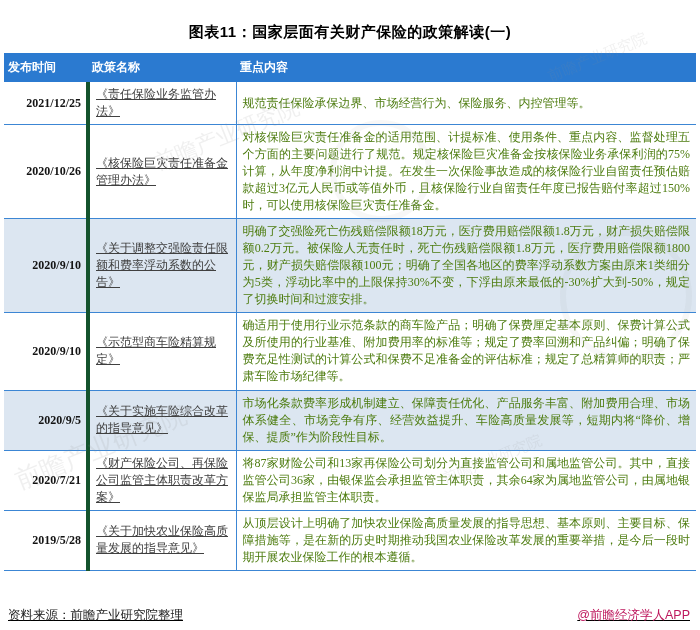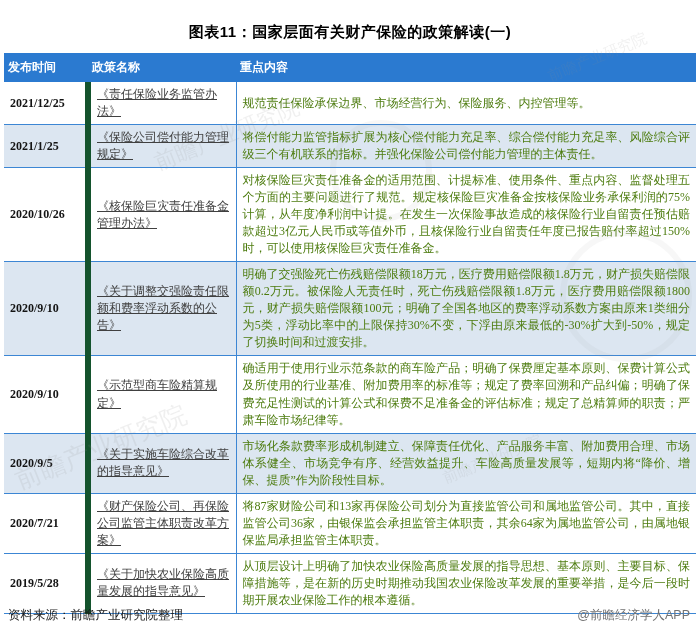--- a/index.html
+++ b/index.html
@@ -18,35 +18,36 @@
     background:#2b7ad0;color:#ffffff;font-size:12px;font-weight:bold;
     padding:6px 4px;text-align:left;border:none;
   }
   table.policy td{
     font-family:"Liberation Serif",serif;
     font-size:12px;line-height:1.42;color:#4d7c0f;
     padding:4px 6px;vertical-align:middle;
     border-bottom:1px solid #3c86d4;
   }
   table.policy td.date{
-    text-align:left;white-space:nowrap;color:#141414;font-weight:bold;
-    border-right:6px solid #14532d;padding-right:5px;
+    text-align:right;white-space:nowrap;color:#141414;font-weight:bold;
+    border-right:4px solid #14532d;padding-right:5px;
   }
   table.policy td.policy{
     border-right:1px solid #3c86d4;color:#404040;text-decoration:underline;
   }
   table.policy td.content{text-align:justify;}
   table.policy tr.alt{background:#dce6f1;}
   .footer{
     position:absolute;left:8px;right:10px;bottom:6px;
     display:flex;justify-content:space-between;align-items:center;
     font-size:12.5px;
+    text-decoration:underline;
   }
   .source{color:#1a1a1a;}
-  .credit{color:#737373;}
+  .credit{color:#be185d;}
   
   .wm{
     position:absolute;color:#8d8d8d;opacity:.13;font-size:22px;
     transform:rotate(-22deg);white-space:nowrap;pointer-events:none;z-index:5;
   }
   .wm.small{font-size:15px;opacity:.12;}
   .wm-circle{
     position:absolute;border:6px solid #9a9a9a;border-radius:50%;
     opacity:.08;pointer-events:none;z-index:5;
   }
@@ -77,25 +78,20 @@
         <th>政策名称</th>
         <th>重点内容</th>
       </tr>
     </thead>
     <tbody>
         <tr>
           <td class="date">2021/12/25</td>
           <td class="policy">《责任保险业务监管办法》</td>
           <td class="content">规范责任保险承保边界、市场经营行为、保险服务、内控管理等。</td>
         </tr>
-        <tr class="alt">
-          <td class="date">2021/1/25</td>
-          <td class="policy">《保险公司偿付能力管理规定》</td>
-          <td class="content">将偿付能力监管指标扩展为核心偿付能力充足率、综合偿付能力充足率、风险综合评级三个有机联系的指标。并强化保险公司偿付能力管理的主体责任。</td>
-        </tr>
         <tr>
           <td class="date">2020/10/26</td>
           <td class="policy">《核保险巨灾责任准备金管理办法》</td>
           <td class="content">对核保险巨灾责任准备金的适用范围、计提标准、使用条件、重点内容、监督处理五个方面的主要问题进行了规范。规定核保险巨灾准备金按核保险业务承保利润的75%计算，从年度净利润中计提。在发生一次保险事故造成的核保险行业自留责任预估赔款超过3亿元人民币或等值外币，且核保险行业自留责任年度已报告赔付率超过150%时，可以使用核保险巨灾责任准备金。</td>
         </tr>
         <tr class="alt">
           <td class="date">2020/9/10</td>
           <td class="policy">《关于调整交强险责任限额和费率浮动系数的公告》</td>
           <td class="content">明确了交强险死亡伤残赔偿限额18万元，医疗费用赔偿限额1.8万元，财产损失赔偿限额0.2万元。被保险人无责任时，死亡伤残赔偿限额1.8万元，医疗费用赔偿限额1800元，财产损失赔偿限额100元；明确了全国各地区的费率浮动系数方案由原来1类细分为5类，浮动比率中的上限保持30%不变，下浮由原来最低的-30%扩大到-50%，规定了切换时间和过渡安排。</td>
         </tr>

